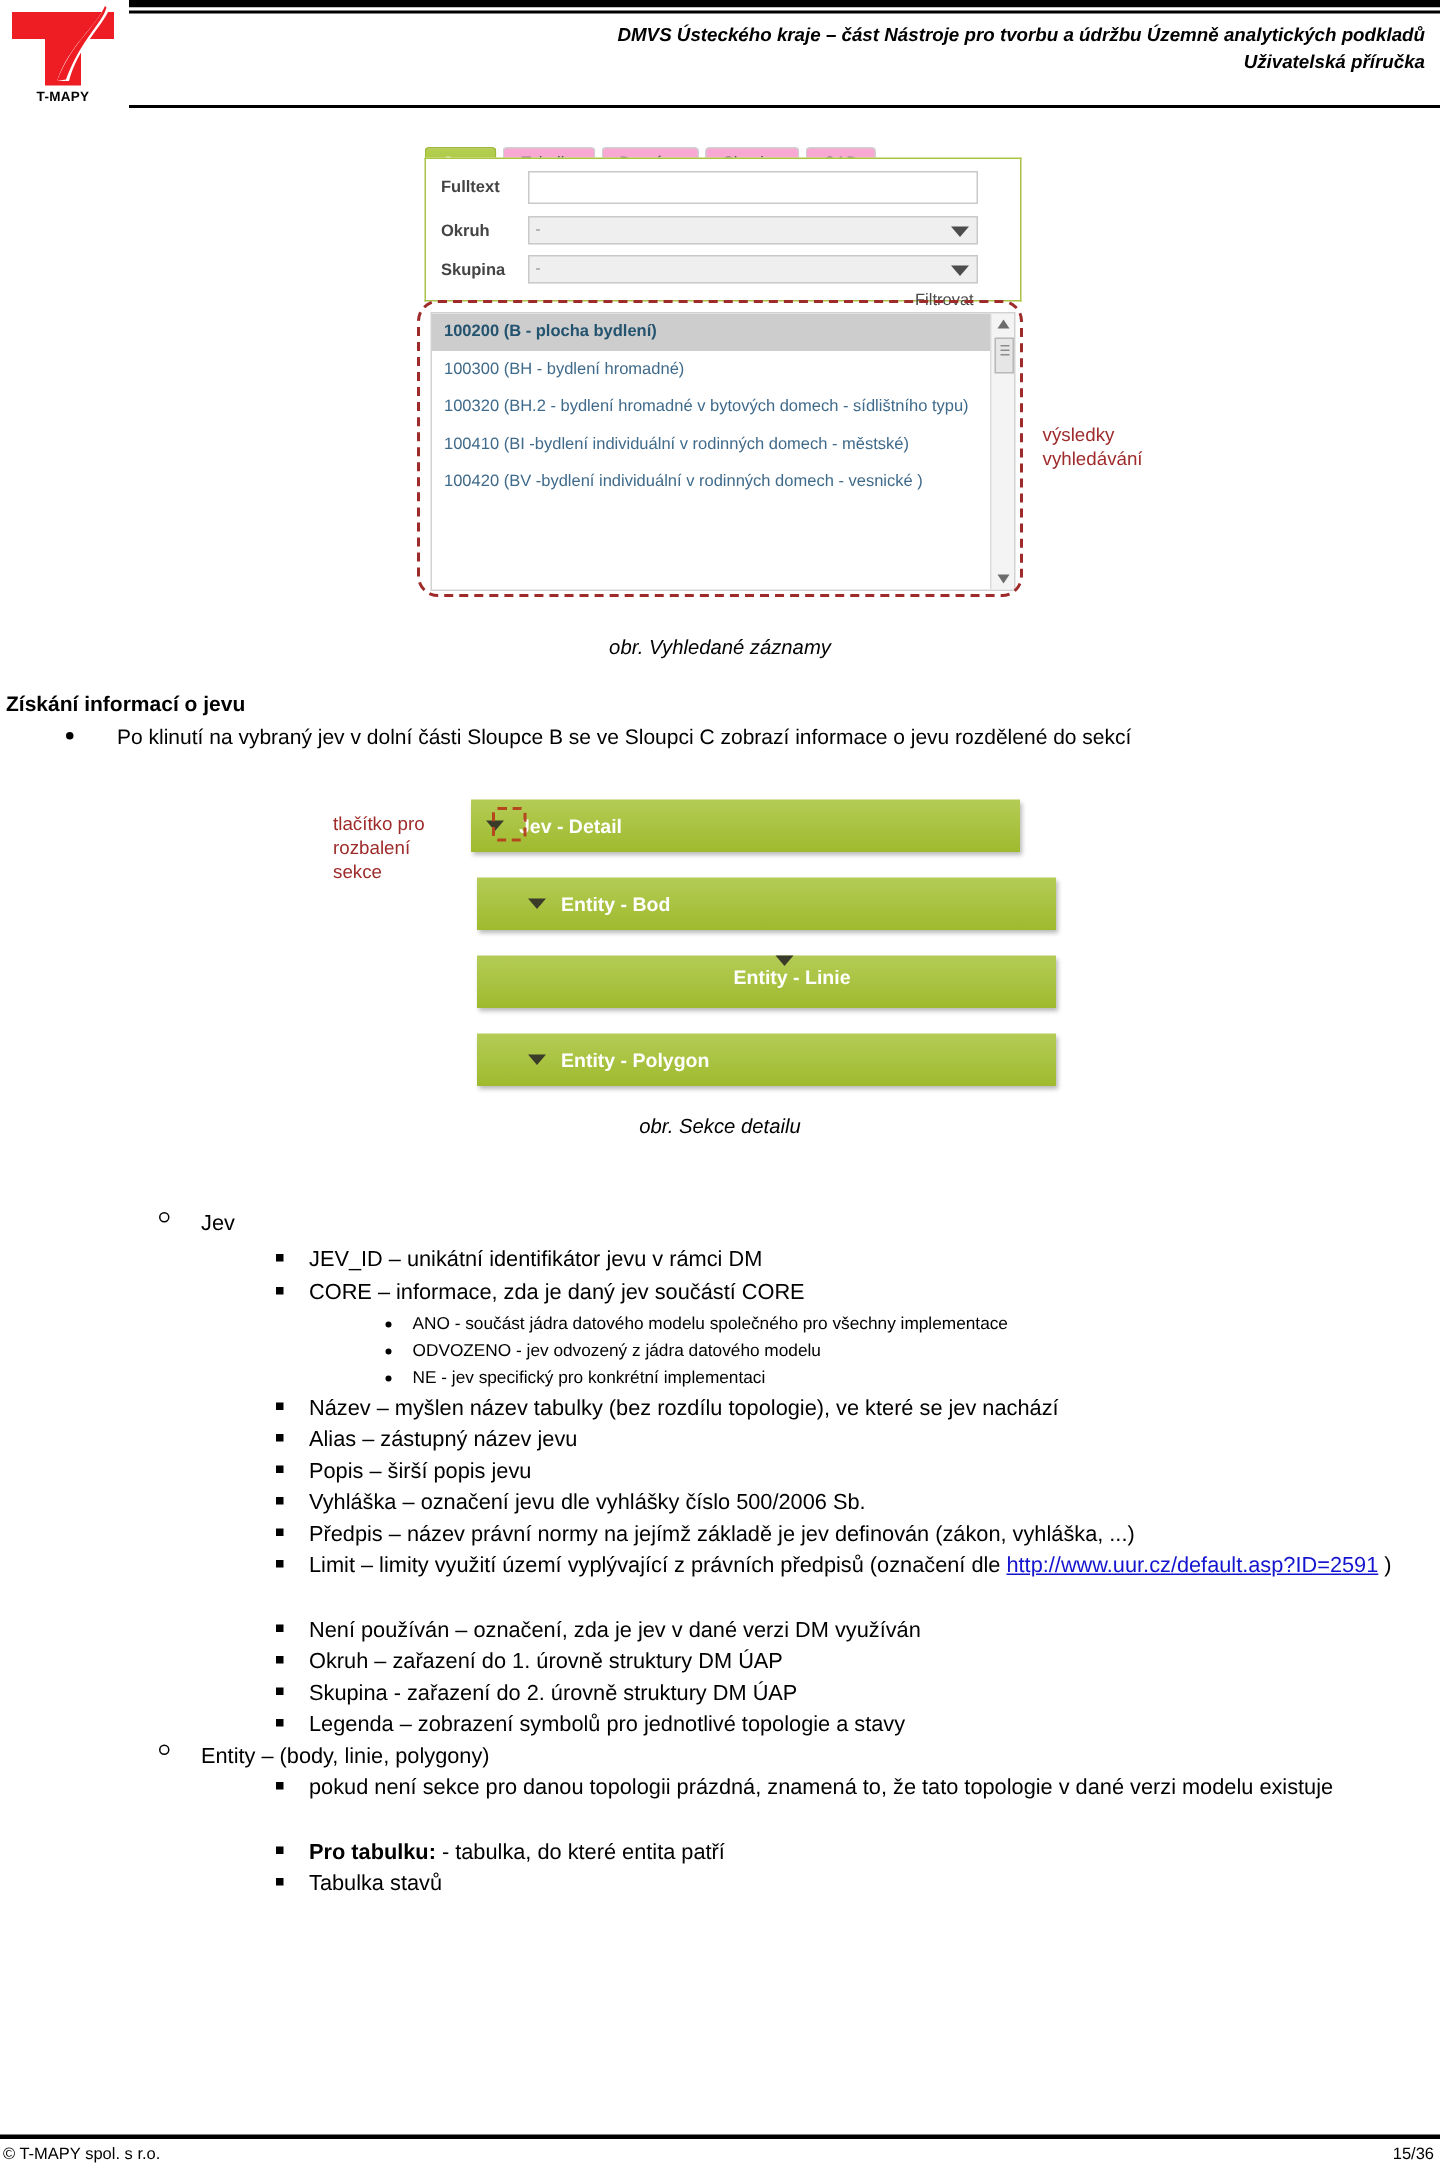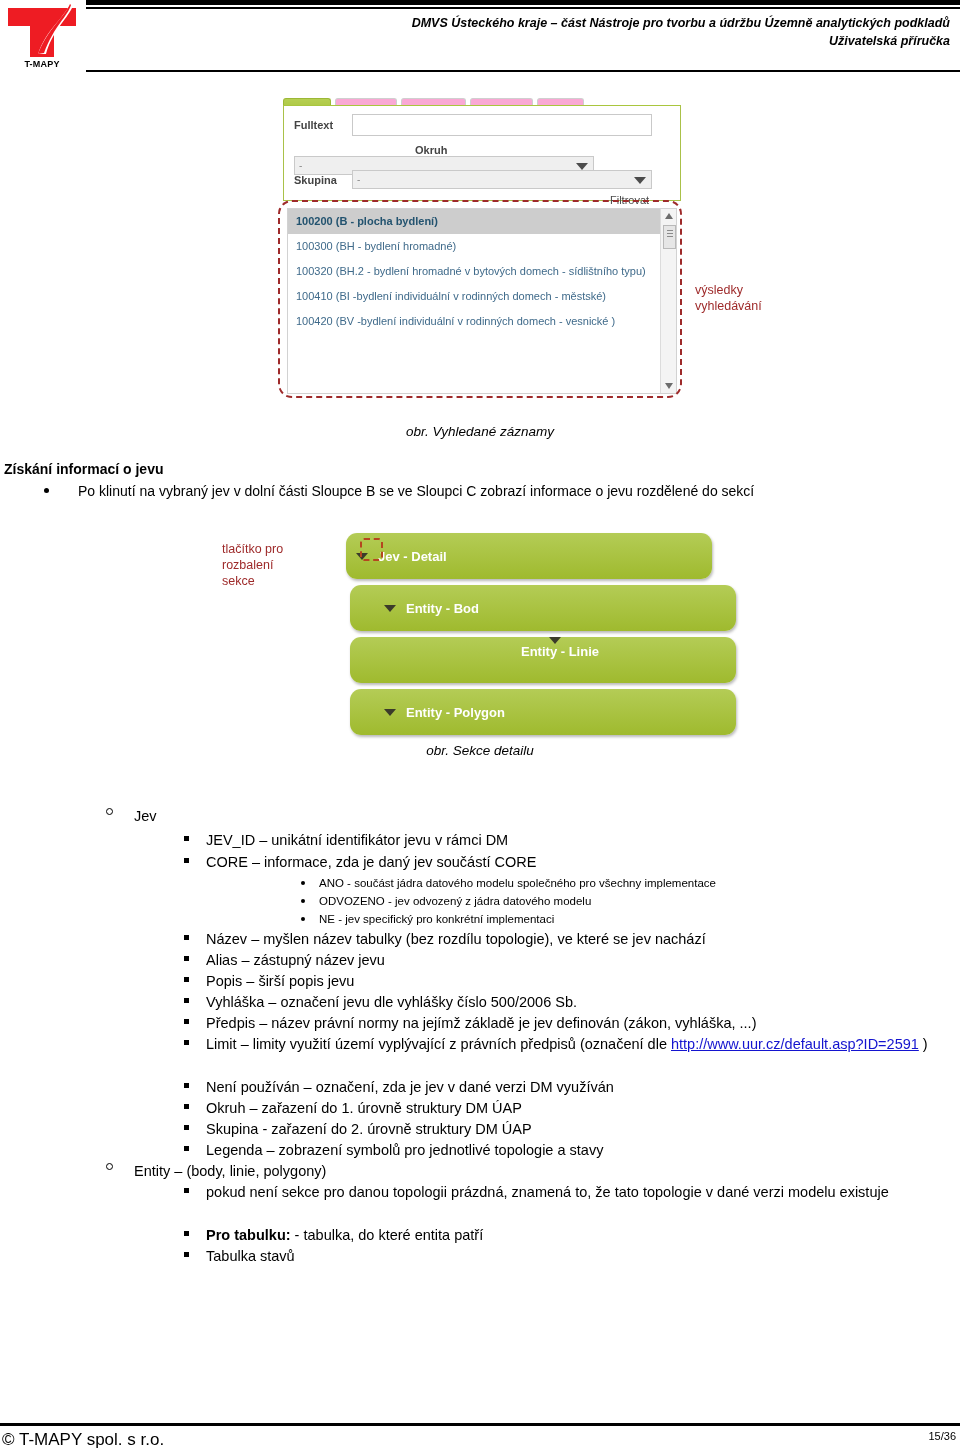--- a/index.html
+++ b/index.html
@@ -276,31 +276,30 @@
 
   
   .shot2 {
     position: absolute;
     left: 300px; top: 533px;
     width: 370px;
     height: 205px;
   }
   .greenbar {
     position: absolute;
-    height: 46px;
-    border-radius: 11px;
+    height: 35px;
+    border-radius: 0;
     background: linear-gradient(#b4cc56, #9fba2e);
     box-shadow: 1px 2px 3px rgba(0,0,0,.28);
     color: #ffffff;
     font-size: 13px;
     font-weight: bold;
     display: flex;
     align-items: center;
     white-space: nowrap;
-    margin-left: 32px;
   }
   .greenbar .tri {
     width: 0; height: 0;
     border-left: 6px solid transparent;
     border-right: 6px solid transparent;
     border-top: 7px solid #3b3b2a;
     margin-right: 10px;
     flex: 0 0 auto;
   }
   .gb-dash {
@@ -334,42 +333,41 @@
   .lvl2 .marker {
     position: absolute;
     left: -22px; top: 6px;
     width: 5px; height: 5px;
     background: #000;
   }
   .lvl3 {
     position: absolute;
     font-size: 11.5px;
     line-height: 17px;
-    margin-left: 44px;
   }
   .lvl3 .marker {
     position: absolute;
     left: -18px; top: 6px;
     width: 4px; height: 4px;
     border-radius: 50%;
     background: #000;
   }
   .lnk { color: #1414cf; text-decoration: underline; }
 
   
   .footer-rule {
     position: absolute;
     left: 0; top: 1423px;
     width: 960px; height: 3px;
     background: #000;
   }
   .footer-left {
     position: absolute;
     left: 2px; top: 1430px;
-    font-size: 17px;
+    font-size: 11px;
   }
   .footer-right {
     position: absolute;
     right: 4px; top: 1430px;
     font-size: 11px;
   }
 </style>
 </head>
 <body>
 
@@ -409,21 +407,21 @@
     <div class="tab">Domény</div>
     <div class="tab">Skupiny</div>
     <div class="tab">CAD</div>
   </div>
 
   <div class="panel-body">
     <div class="frow" style="left:10px; top:8px;">
       <div class="flabel">Fulltext</div>
       <input class="ftext" type="text" value="" style="">
     </div>
-    <div class="frow" style="left:10px; top:38px;flex-direction:column;">
+    <div class="frow" style="left:10px; top:38px;">
       <div class="flabel">Okruh</div>
       <div class="fselect">
         <span>-</span>
         <span class="caret"></span>
       </div>
     </div>
     <div class="frow" style="left:10px; top:64px;">
       <div class="flabel">Skupina</div>
       <div class="fselect">
         <span>-</span>

